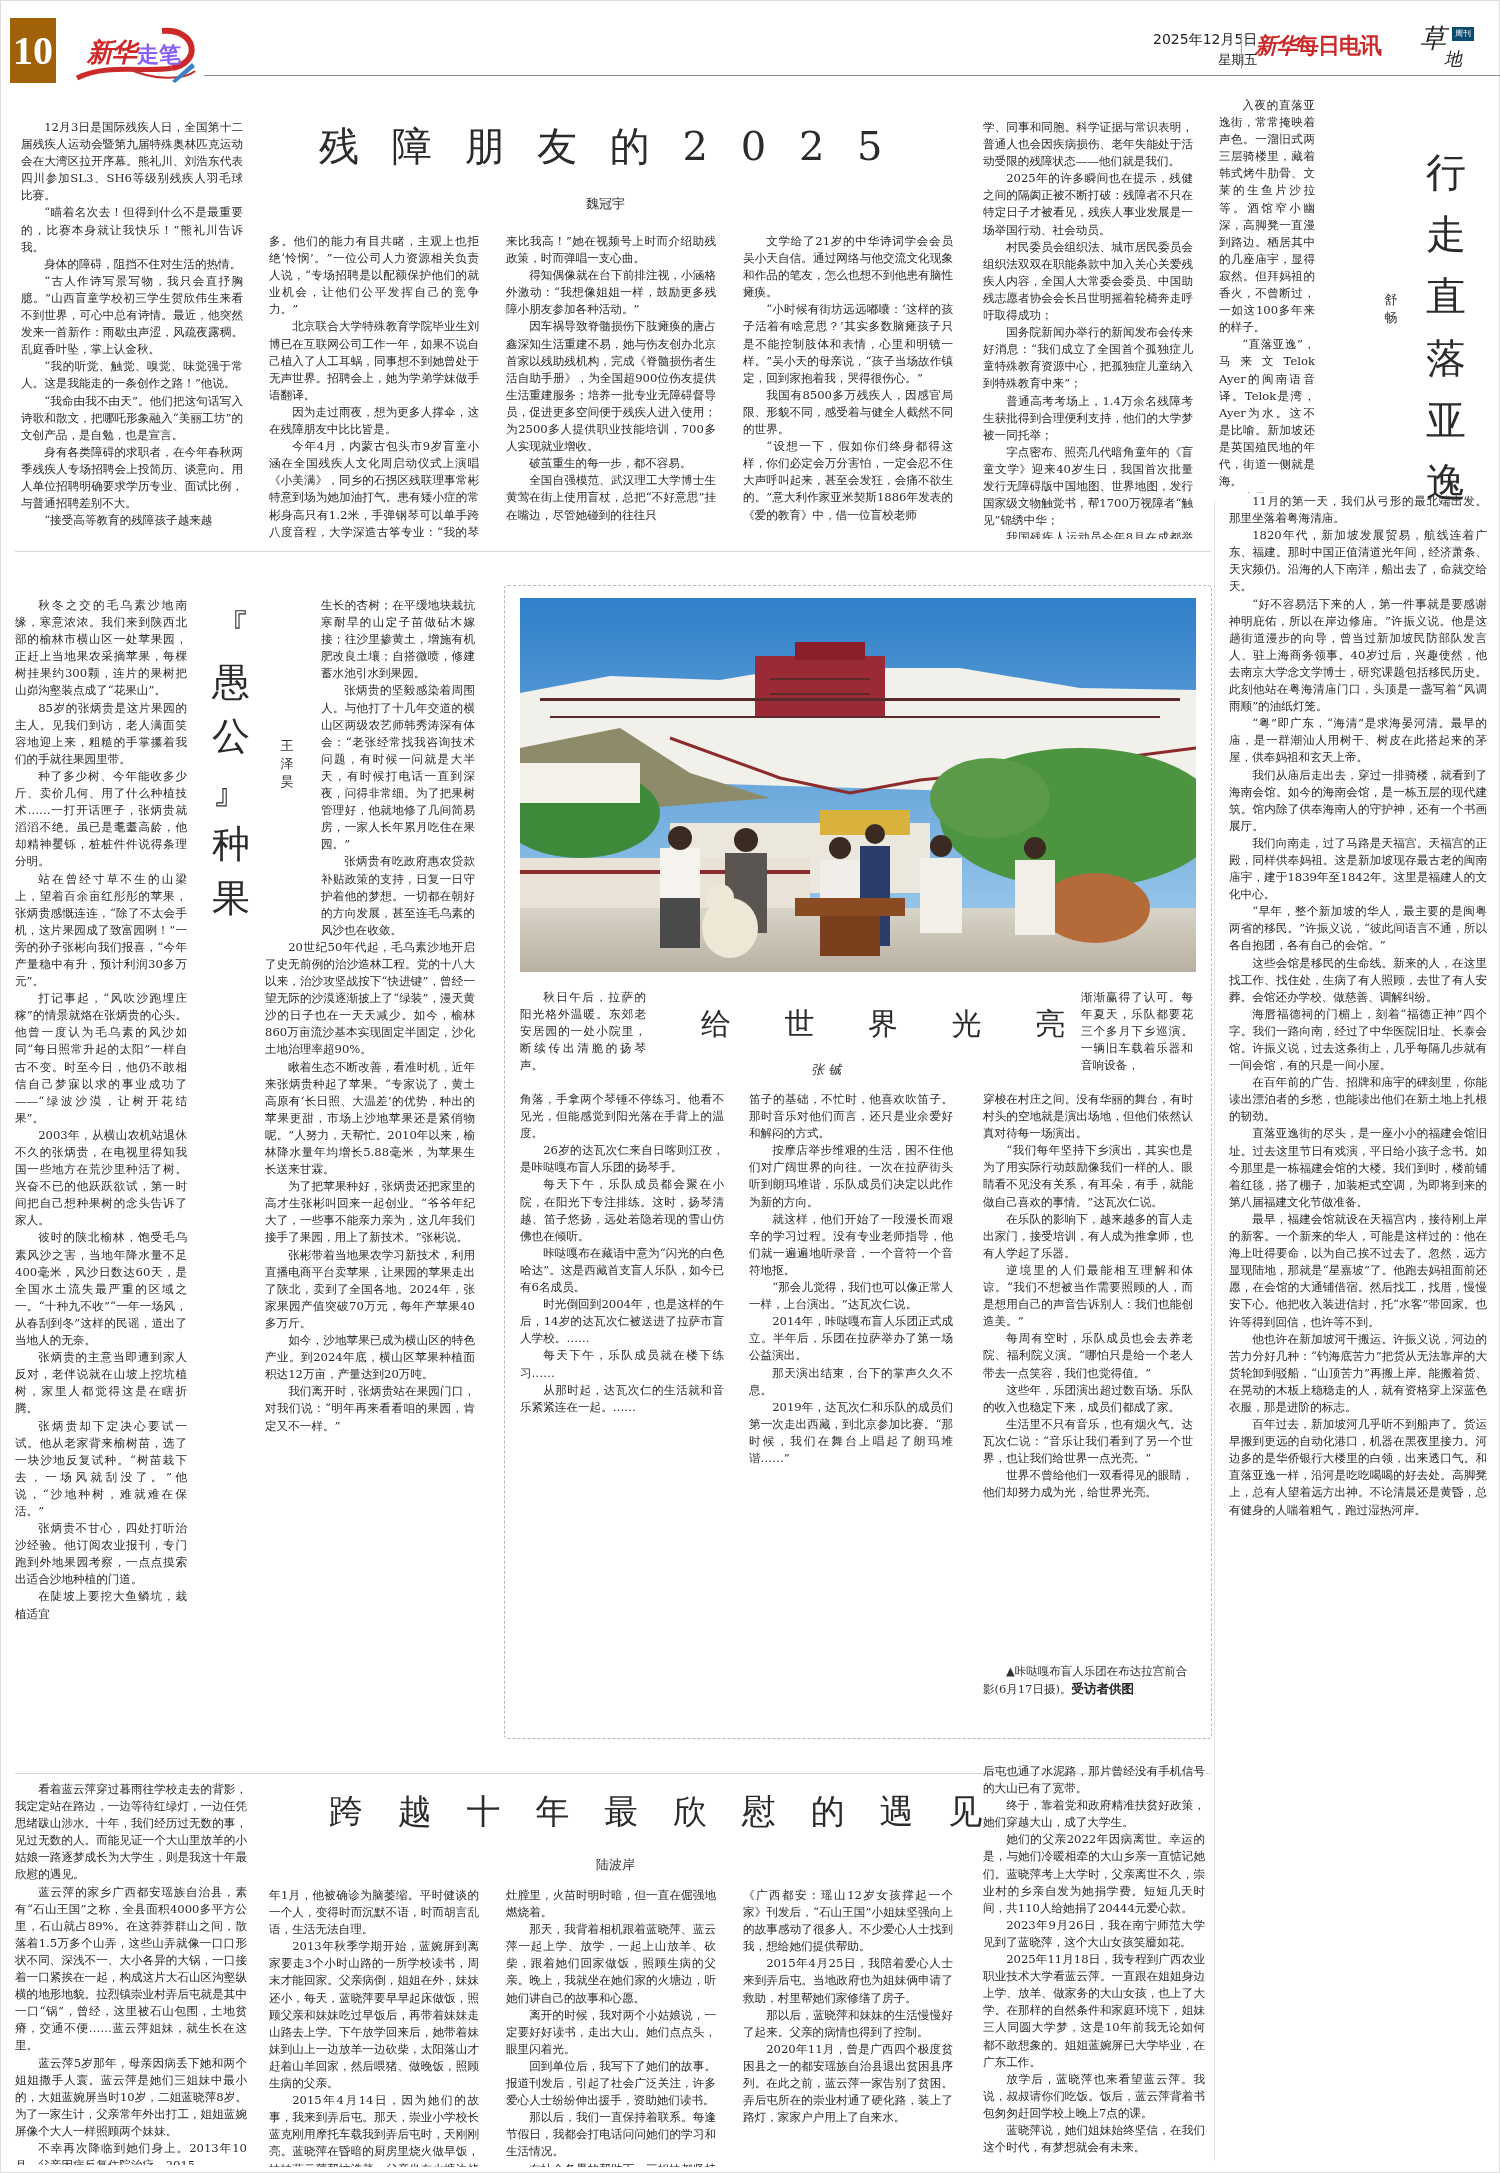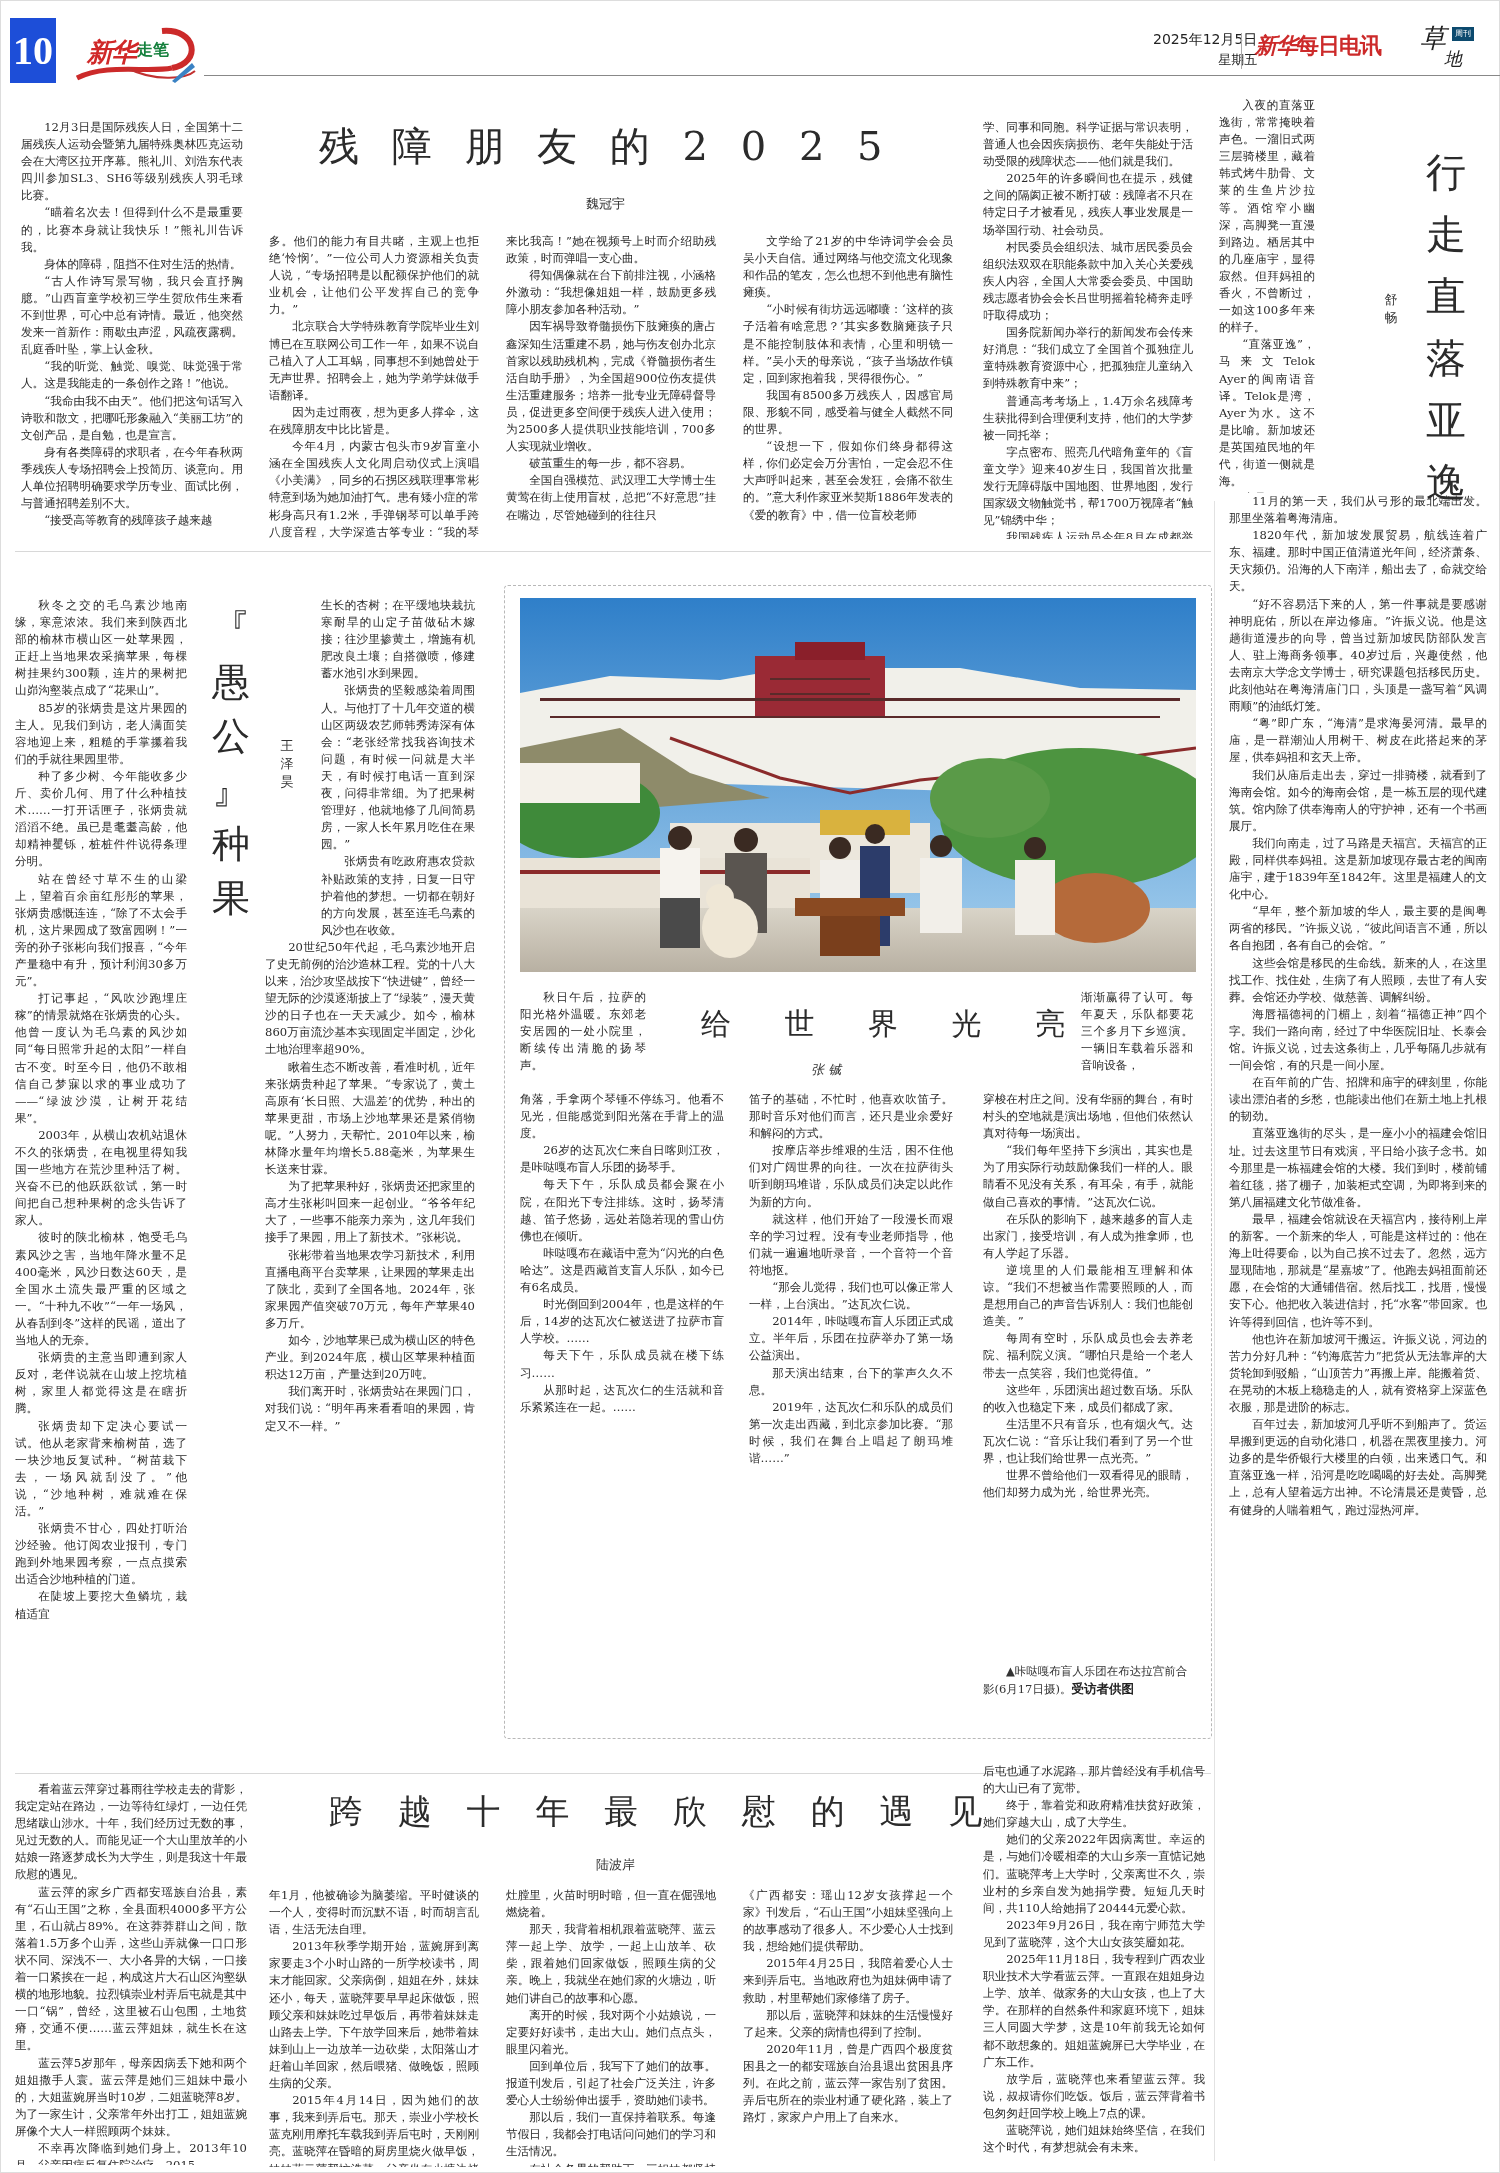--- a/index.html
+++ b/index.html
@@ -2,25 +2,25 @@
 <html><head>
 <meta charset="utf-8">
 <style>
   * { box-sizing: border-box; margin: 0; padding: 0; }
   html, body { width: 1500px; height: 2173px; background: #ffffff; overflow: hidden; }
   body { position: relative; font-family: "DejaVu Serif", "Liberation Serif", serif; color: #222; }
   .page { position: absolute; left: 0; top: 0; width: 1500px; height: 2173px; border: 1px solid #ddd; }
 
   
   .masthead { position: absolute; left: 0; top: 0; width: 1500px; height: 86px; }
-  .page-num { position: absolute; left: 9px; top: 17px; width: 46px; height: 65px; background: #1d4ed8; color: #fff; font-family: "Liberation Serif", serif; font-weight: bold; font-size: 40px; line-height: 65px; text-align: center; }
+  .page-num { position: absolute; left: 9px; top: 17px; width: 46px; height: 65px; background: #a16207; color: #fff; font-family: "Liberation Serif", serif; font-weight: bold; font-size: 40px; line-height: 65px; text-align: center; }
   .section-logo { position: absolute; left: 66px; top: 22px; width: 130px; height: 60px; }
   .section-logo .ribbon { position: absolute; left: 0; top: 0; width: 130px; height: 60px; }
   .section-logo .red-script { position: absolute; left: 20px; top: 12px; font-family: "DejaVu Serif", serif; font-style: italic; font-weight: bold; font-size: 26px; color: #d02828; letter-spacing: -2px; }
-  .section-logo .black-title { position: absolute; left: 70px; top: 17px; font-family: Liberation Sans, sans-serif; font-weight: bold; font-size: 16px; color: #15803d; }
+  .section-logo .black-title { position: absolute; left: 70px; top: 17px; font-family: Liberation Sans, sans-serif; font-weight: bold; font-size: 22px; color: #8b5cf6; }
   .head-rule-left { position: absolute; left: 203px; top: 74px; width: 1297px; height: 1px; background: #888; }
   .date-block { position: absolute; left: 1152px; top: 30px; text-align: right; font-family: "DejaVu Sans", sans-serif; color: #222; }
   .date-block .date { font-size: 14px; }
   .date-block .weekday { font-size: 13px; margin-top: 2px; }
   .vsep { position: absolute; left: 1240px; top: 32px; width: 1px; height: 36px; background: #aaa; }
   .paper-name { position: absolute; left: 1254px; top: 30px; font-family: "DejaVu Serif", serif; font-weight: bold; font-size: 22px; color: #cc2a2a; letter-spacing: -1px; }
   .paper-name .italic { font-style: italic; }
   .supplement { position: absolute; left: 1415px; top: 18px; width: 70px; height: 55px; }
   .supplement .cal { position: absolute; left: 4px; top: 2px; font-family: "DejaVu Serif", serif; font-style: italic; font-size: 26px; color: #222; }
   .supplement .cal2 { position: absolute; left: 28px; top: 28px; font-family: "DejaVu Serif", serif; font-style: italic; font-size: 18px; color: #222; }

